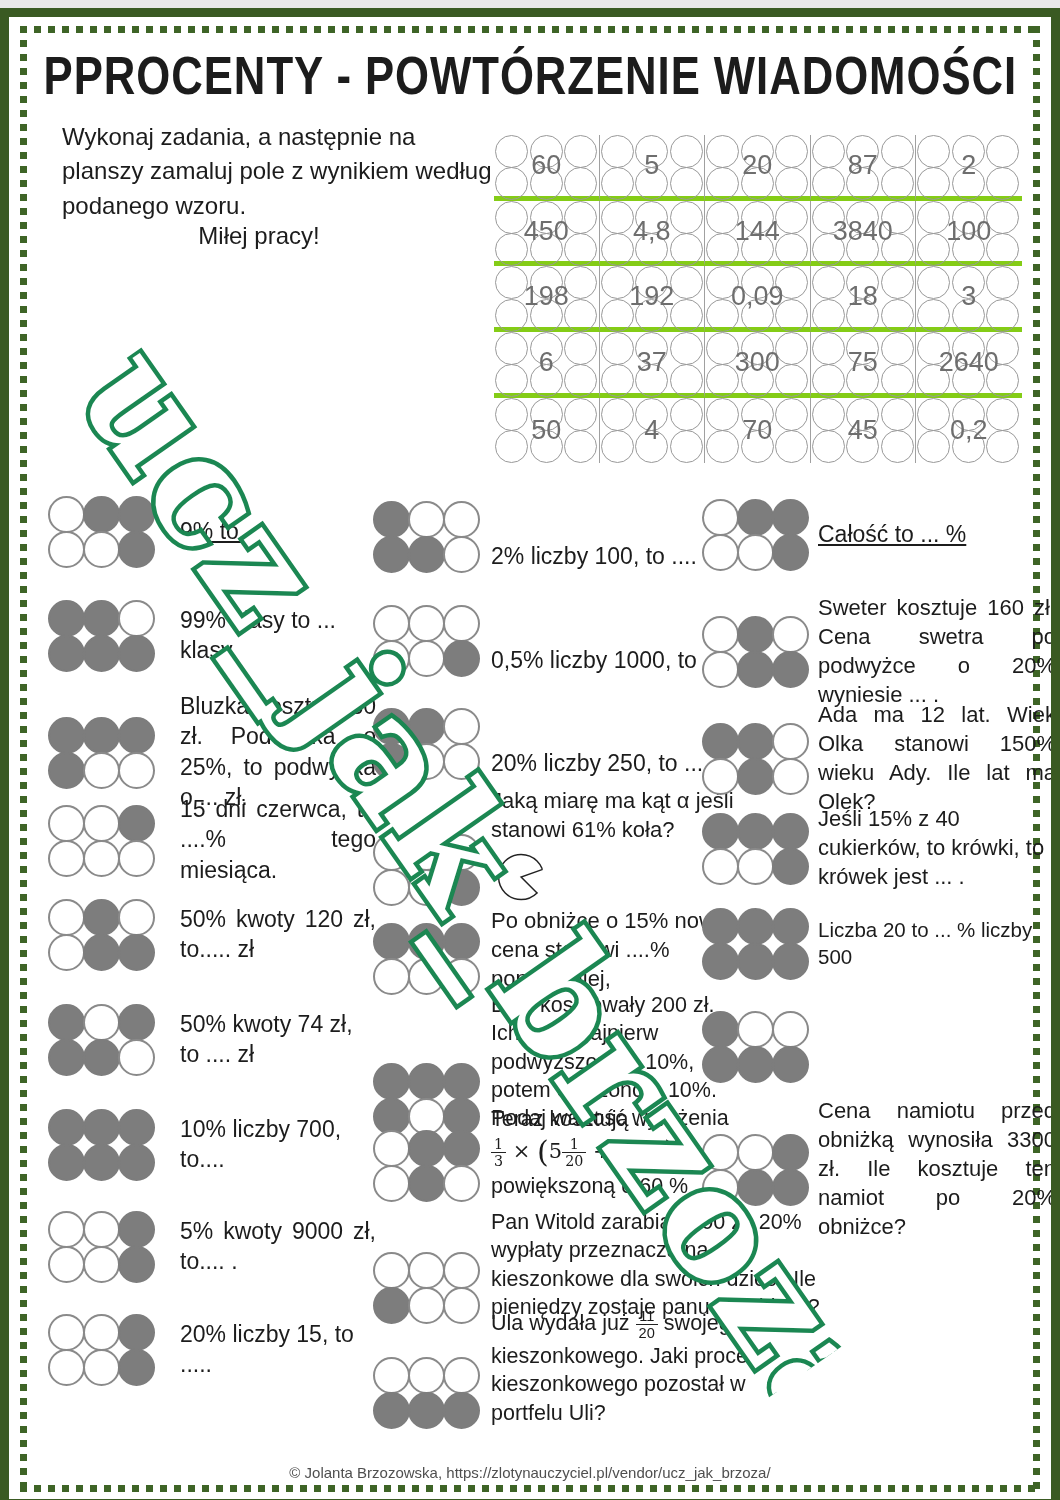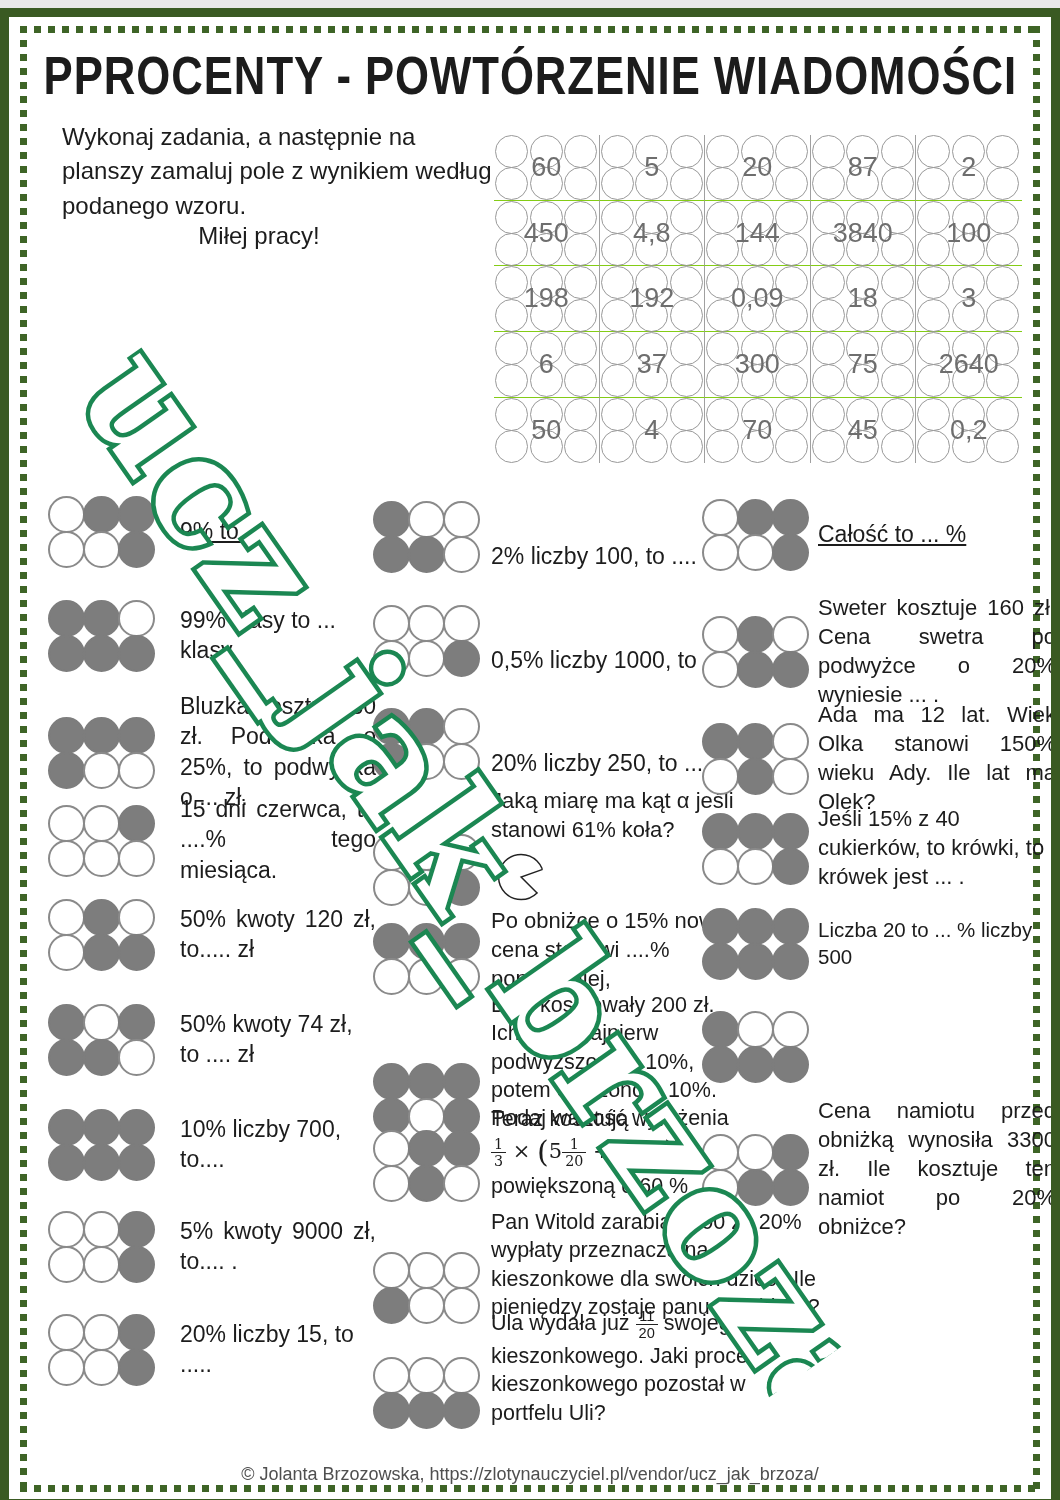--- a/index.html
+++ b/index.html
@@ -23,21 +23,21 @@
   .title{position:absolute;top:40px;left:0;right:0;text-align:center;z-index:5;}
   .title-inner{display:inline-block;font-size:46px;font-weight:800;letter-spacing:1px;
     transform:scale(0.95,1.18);transform-origin:center;}
 
   .intro{position:absolute;left:62px;top:112px;width:438px;font-size:24px;line-height:1.43;z-index:5;}
   .wish{position:absolute;left:62px;top:214px;width:394px;font-size:24px;text-align:center;z-index:5;}
 
   
   .board{position:absolute;left:494px;top:127px;display:grid;
     grid-template-columns:repeat(5,105.5px);grid-auto-rows:65.7px;z-index:4;}
-  .bcell{position:relative;box-sizing:border-box;border-right:1px solid #a0a0a0;border-bottom:1px solid #84cc16;}
+  .bcell{position:relative;box-sizing:border-box;border-right:1px solid #a0a0a0;border-bottom:5px solid #84cc16;}
   .bcell:nth-child(5n){border-right:none;}
   .bcell:nth-child(n+21){border-bottom:none;}
   .bcircles{position:absolute;left:1px;top:0;display:grid;grid-template-columns:repeat(3,34.5px);grid-auto-rows:32.4px;}
   .bcircle{width:33px;height:33px;border-radius:50%;border:1.5px solid #999;box-sizing:border-box;background:transparent;}
   .bnum{position:absolute;inset:0;display:flex;align-items:center;justify-content:center;
     font-size:27px;color:#6e6e6e;z-index:2;}
 
   
   .task{position:absolute;display:flex;align-items:center;z-index:10;}
   .task.col-l{left:48px;}  .task.col-l .ttext{margin-left:24px;}
@@ -58,21 +58,21 @@
   .expr{font-family:"DejaVu Serif", serif;font-size:21px;white-space:nowrap;}
   .bigp{font-size:30px;vertical-align:-4px;font-weight:400;}
 
   .pie-icon{margin:6px 0 0 4px;display:block;}
 
   
   .watermark{position:absolute;left:205px;top:295px;transform:rotate(55deg);transform-origin:0 0;
     z-index:40;pointer-events:none;}
 
   .footer{position:absolute;left:0;right:0;top:1456px;text-align:center;z-index:45;}
-  .footer span{display:inline-block;background:#fff;padding:0 14px;font-size:18px;color:#4f4f4f;}
+  .footer span{display:inline-block;background:#fff;padding:0 14px;font-size:15px;color:#4f4f4f;}
 </style>
 </head>
 <body>
 
 <div class="page">
 
   <div class="solid-frame"></div>
   <div class="dot dot-top"></div>
   <div class="dot dot-bottom"></div>
   <div class="dot dot-left"></div>

